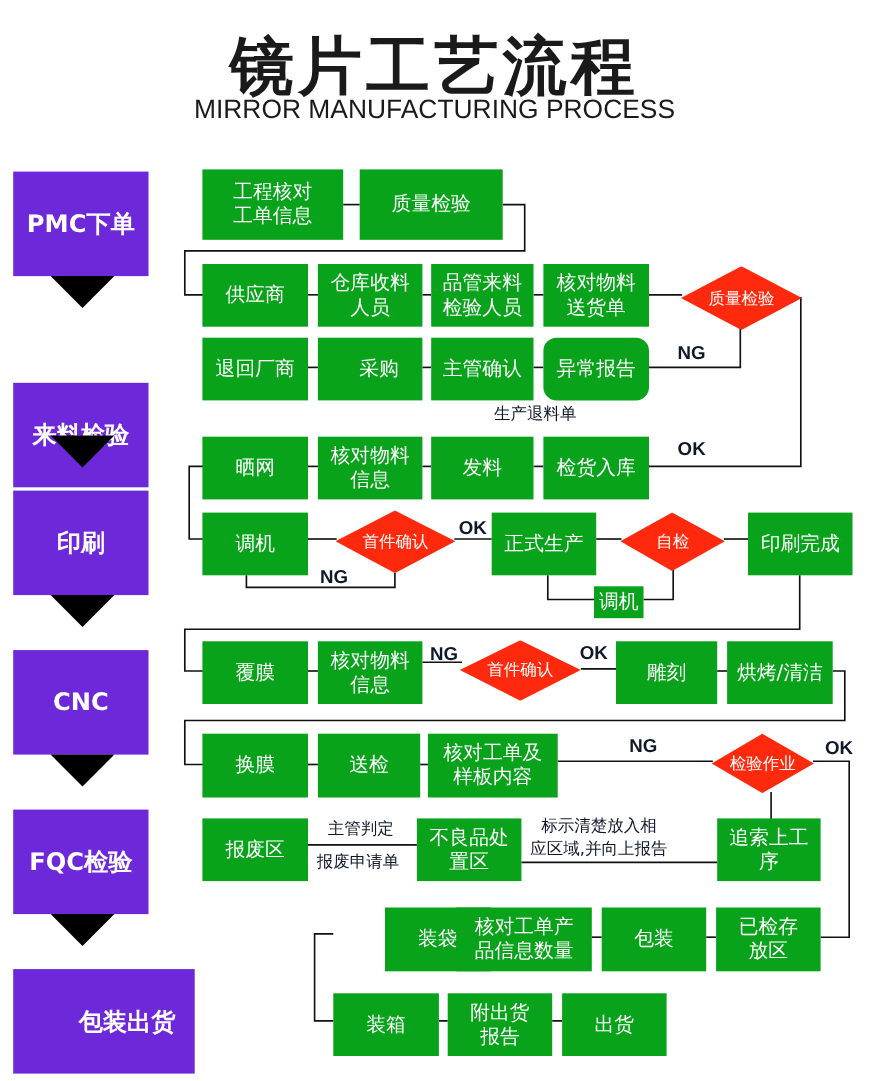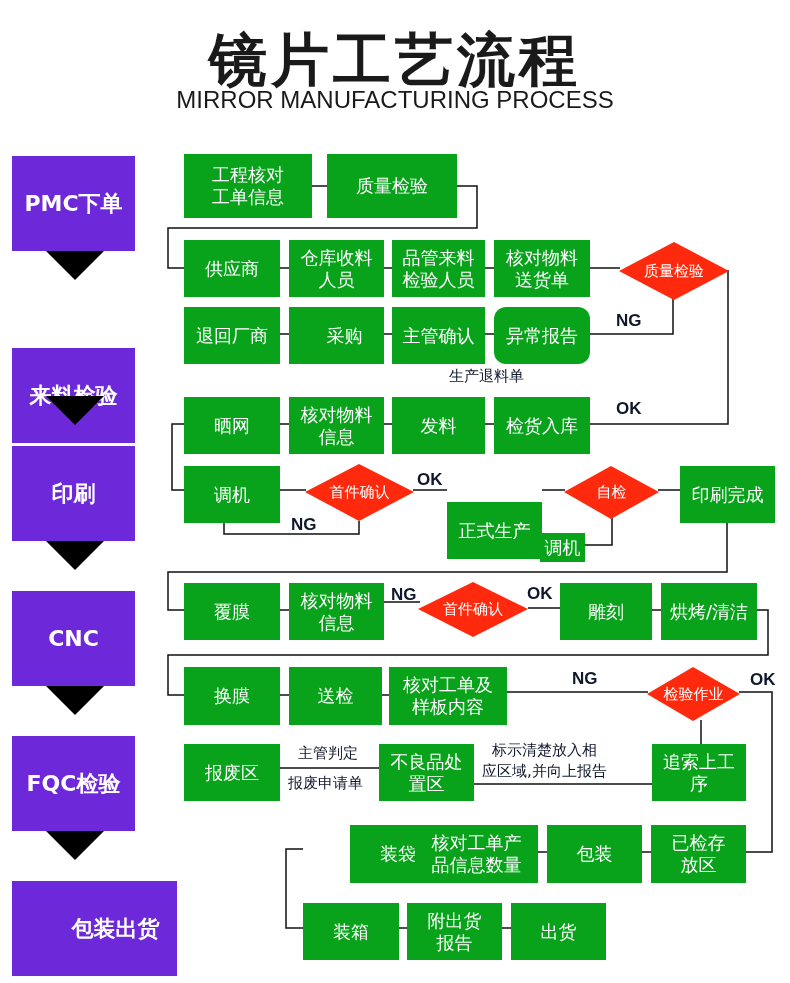--- a/index.html
+++ b/index.html
@@ -136,21 +136,21 @@
 
 <div class="box" style="left:184px;top:466px;width:96px;height:57px;">调机</div>
 <div class="diamond" style="left:305px;top:464px;width:109px;height:57px;">
   <svg width="109" height="57">
       <polygon points="0,28 54,0 109,28 54,57" fill="#ff2a0d"></polygon>
     </svg>
   <span>首件确认</span>
 </div>
 <div class="lbl big" style="left:417px;top:470px;">OK</div>
 <div class="lbl big" style="left:291px;top:515px;">NG</div>
-<div class="box" style="left:447px;top:466px;width:95px;height:57px;margin-top:36px;">正式生产</div>
+<div class="box" style="left:447px;top:466px;width:95px;height:57px;">正式生产</div>
 <div class="diamond" style="left:564px;top:466px;width:95px;height:53px;">
   <svg width="95" height="53">
       <polygon points="0,26 47,0 95,26 47,53" fill="#ff2a0d"></polygon>
     </svg>
   <span>自检</span>
 </div>
 <div class="box" style="left:680px;top:466px;width:95px;height:57px;">印刷完成</div>
 <div class="box" style="left:540px;top:533px;width:45px;height:29px;">调机</div>
 
 <div class="box" style="left:184px;top:583px;width:96px;height:57px;">覆膜</div>

